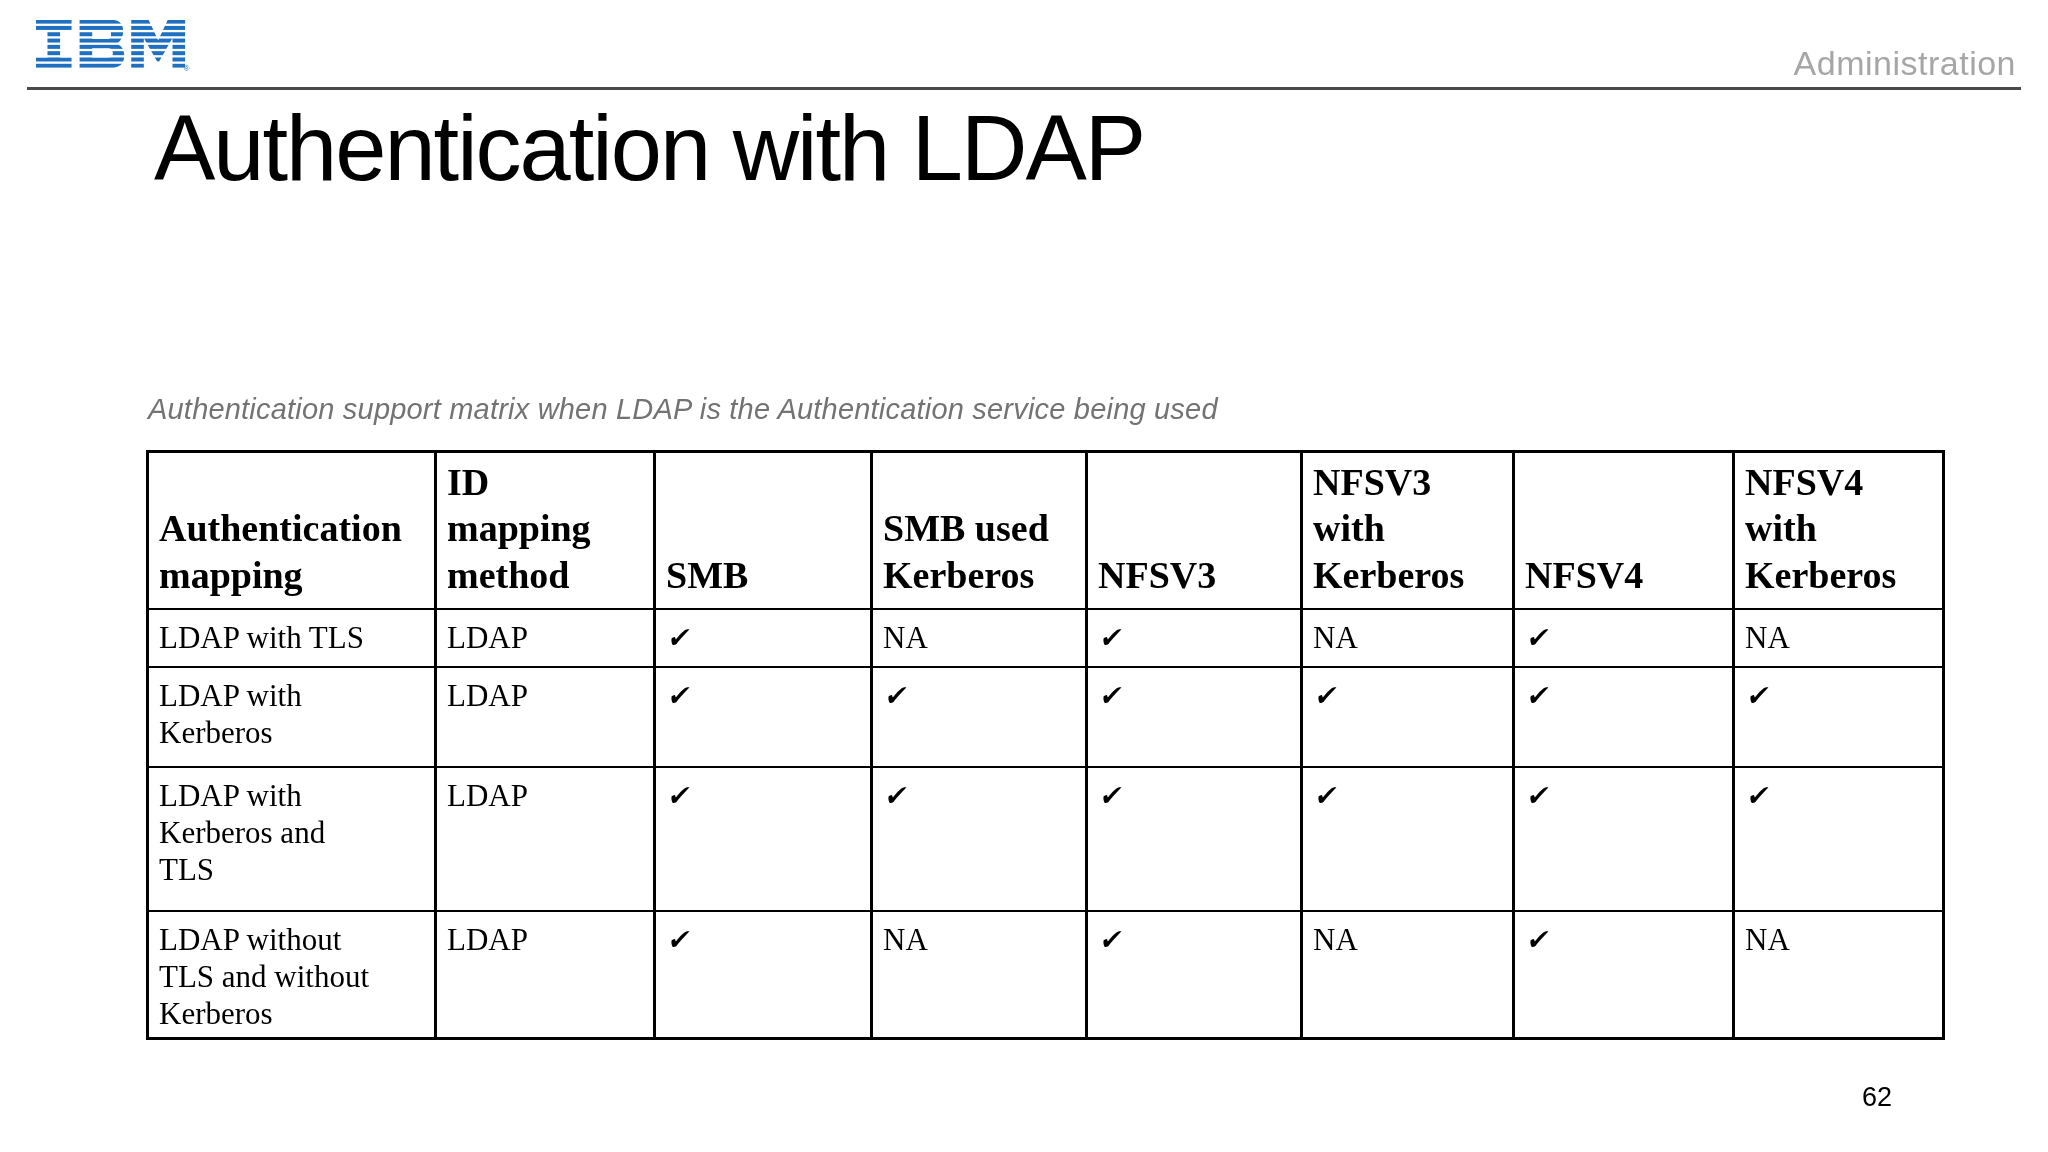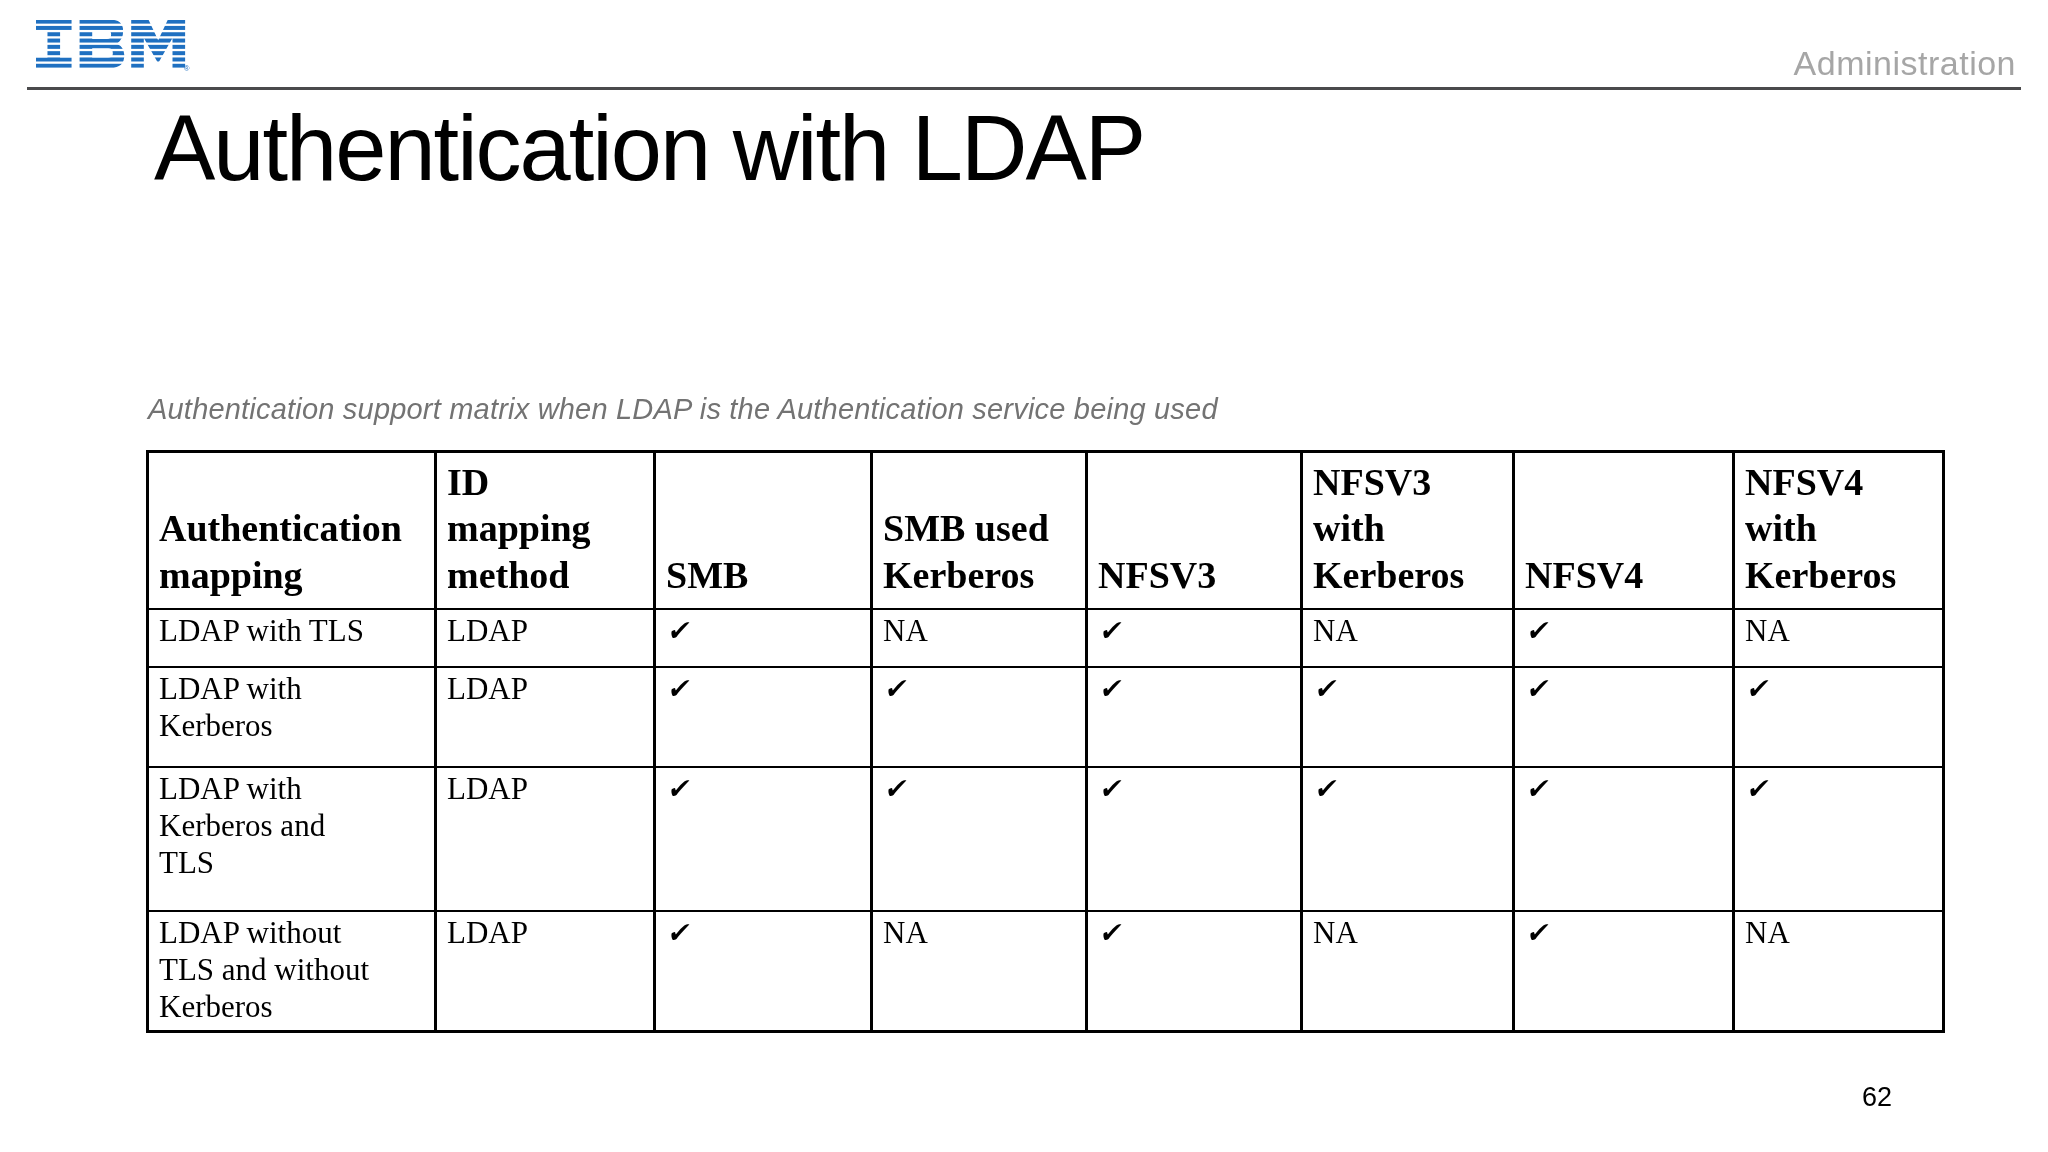--- a/index.html
+++ b/index.html
@@ -84,21 +84,21 @@
     vertical-align: bottom;
     font-weight: bold;
     font-size: 38px;
     line-height: 1.22;
     padding: 6px 22px 10px 10px;
   }
   #matrix td {
     vertical-align: top;
     font-size: 31px;
     line-height: 1.2;
-    padding: 2px 6px 4px 10px;
+    padding: 9px 6px 4px 10px;
   }
   .check {
     display: inline-block;
     font-family: "DejaVu Sans", sans-serif;
     font-size: 27px;
     transform: skewX(-14deg) rotate(-6deg);
     transform-origin: bottom left;
   }
 
   

